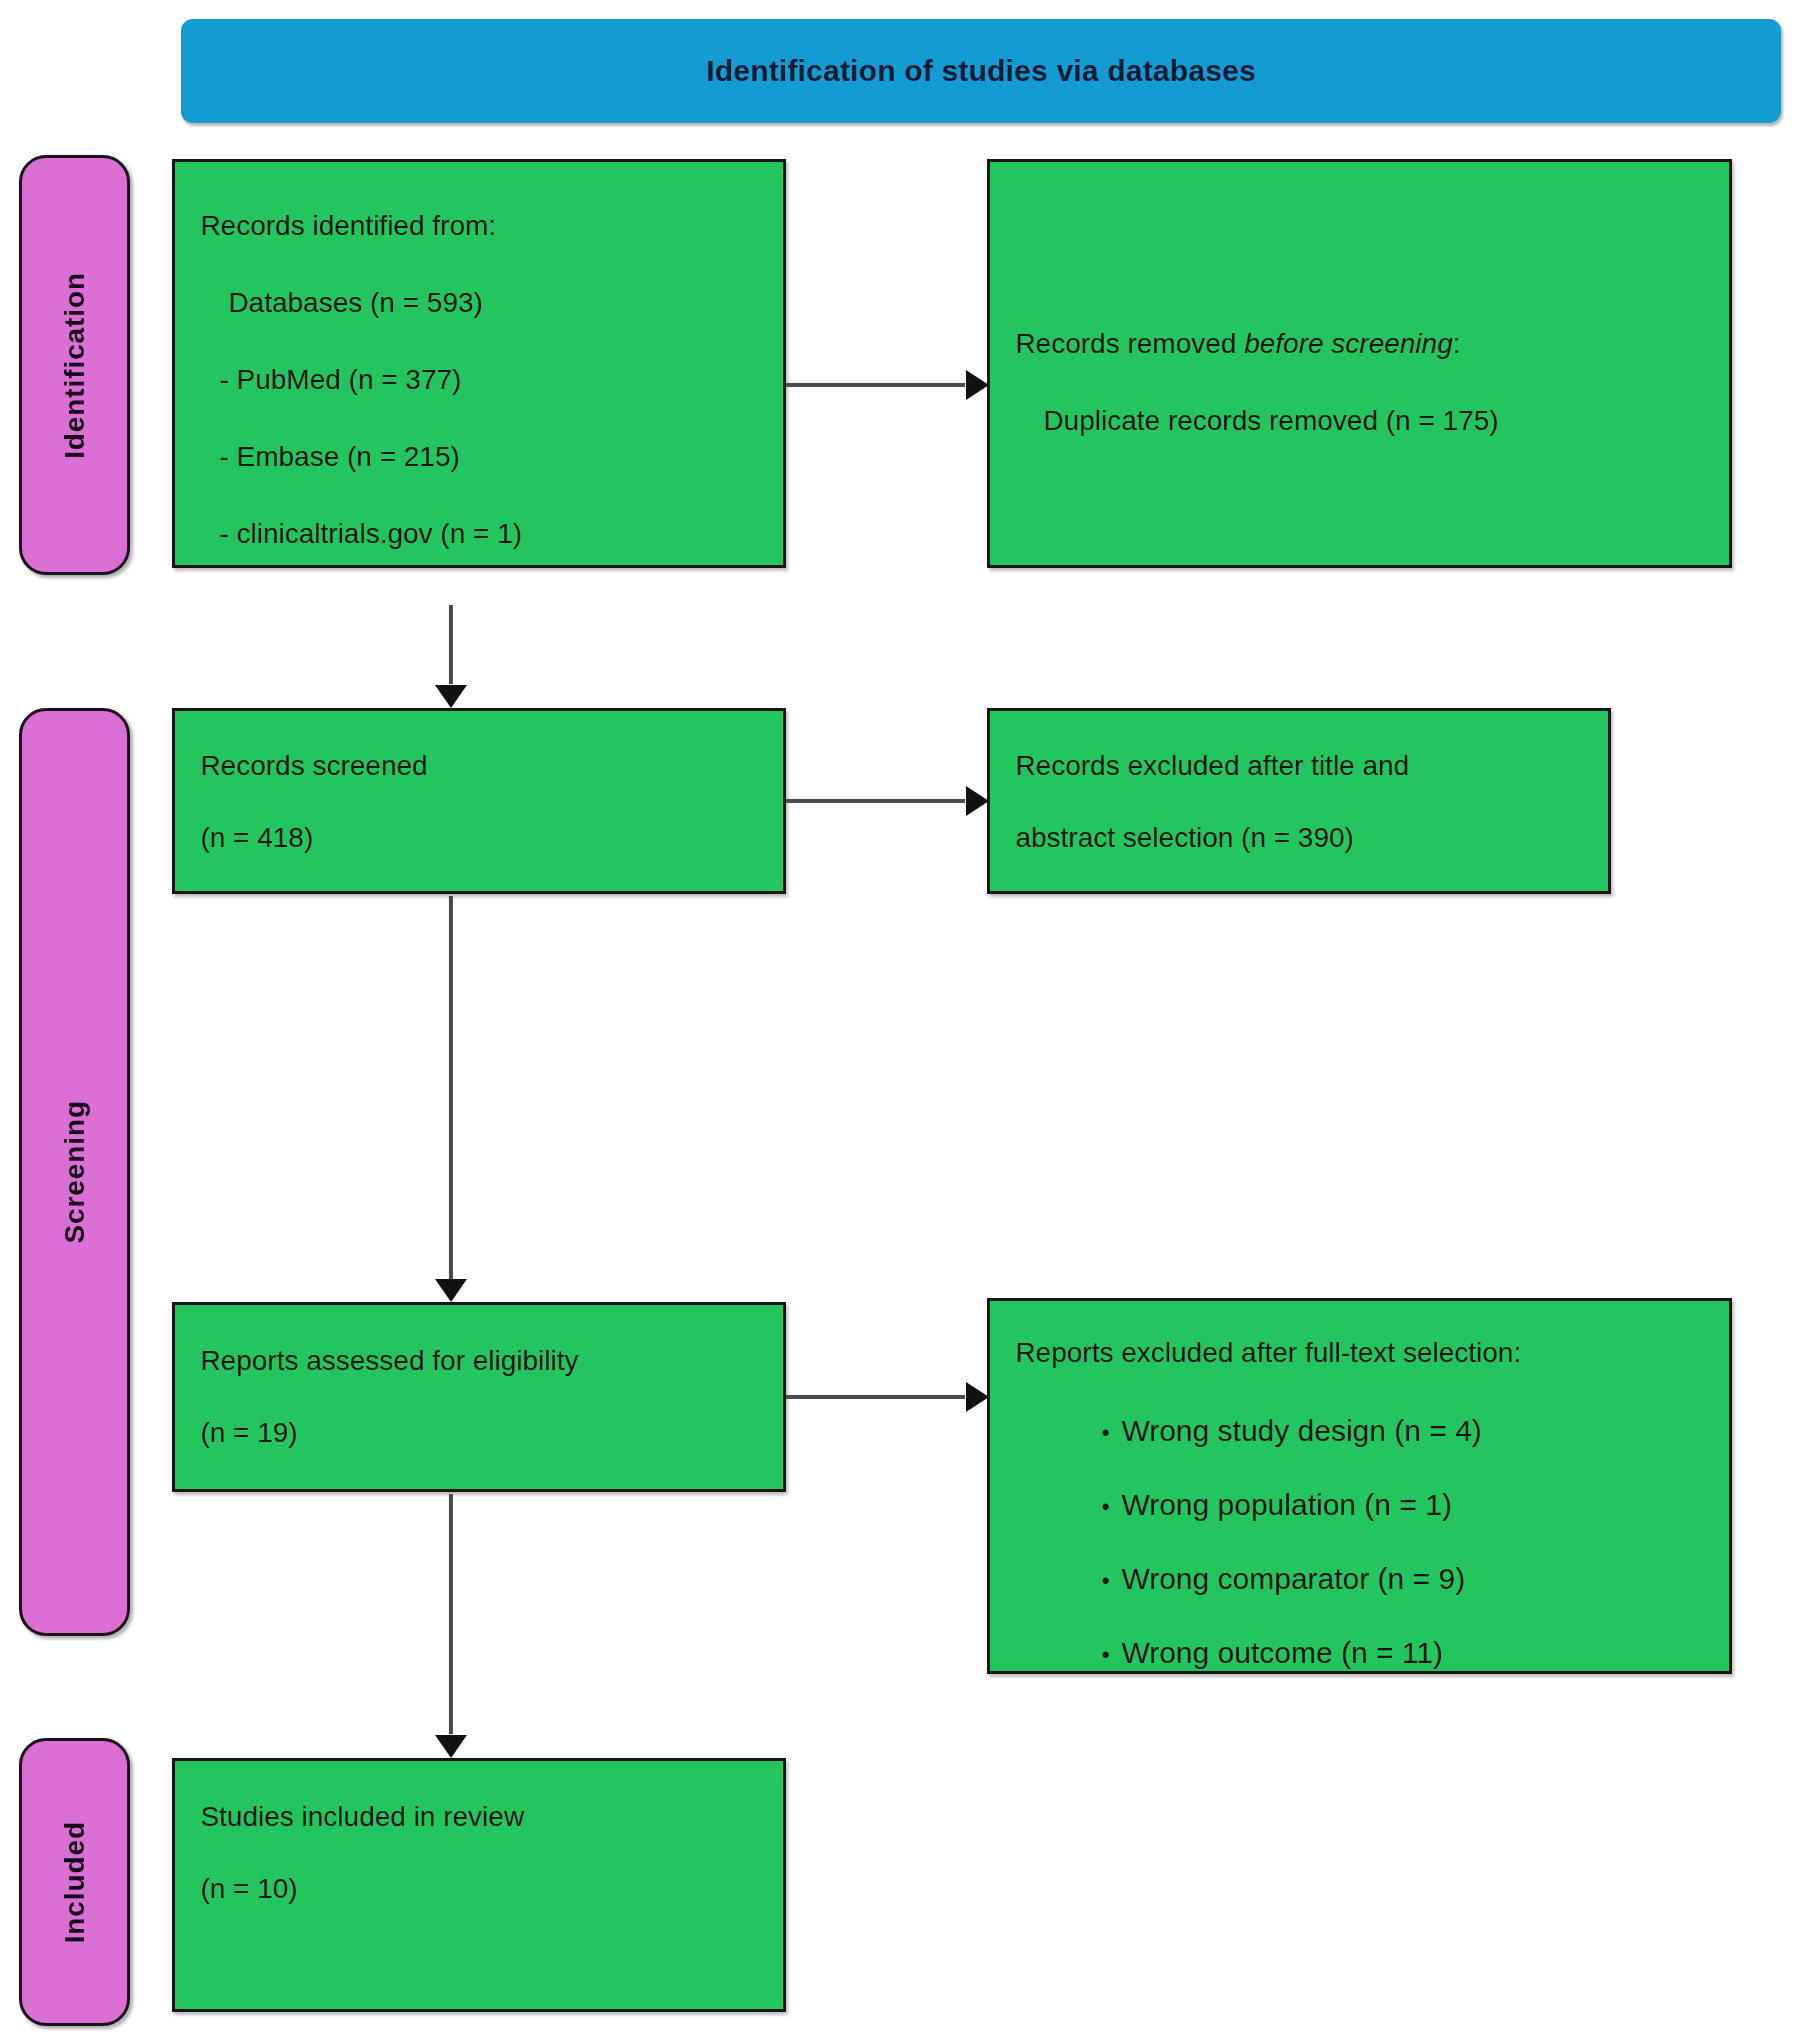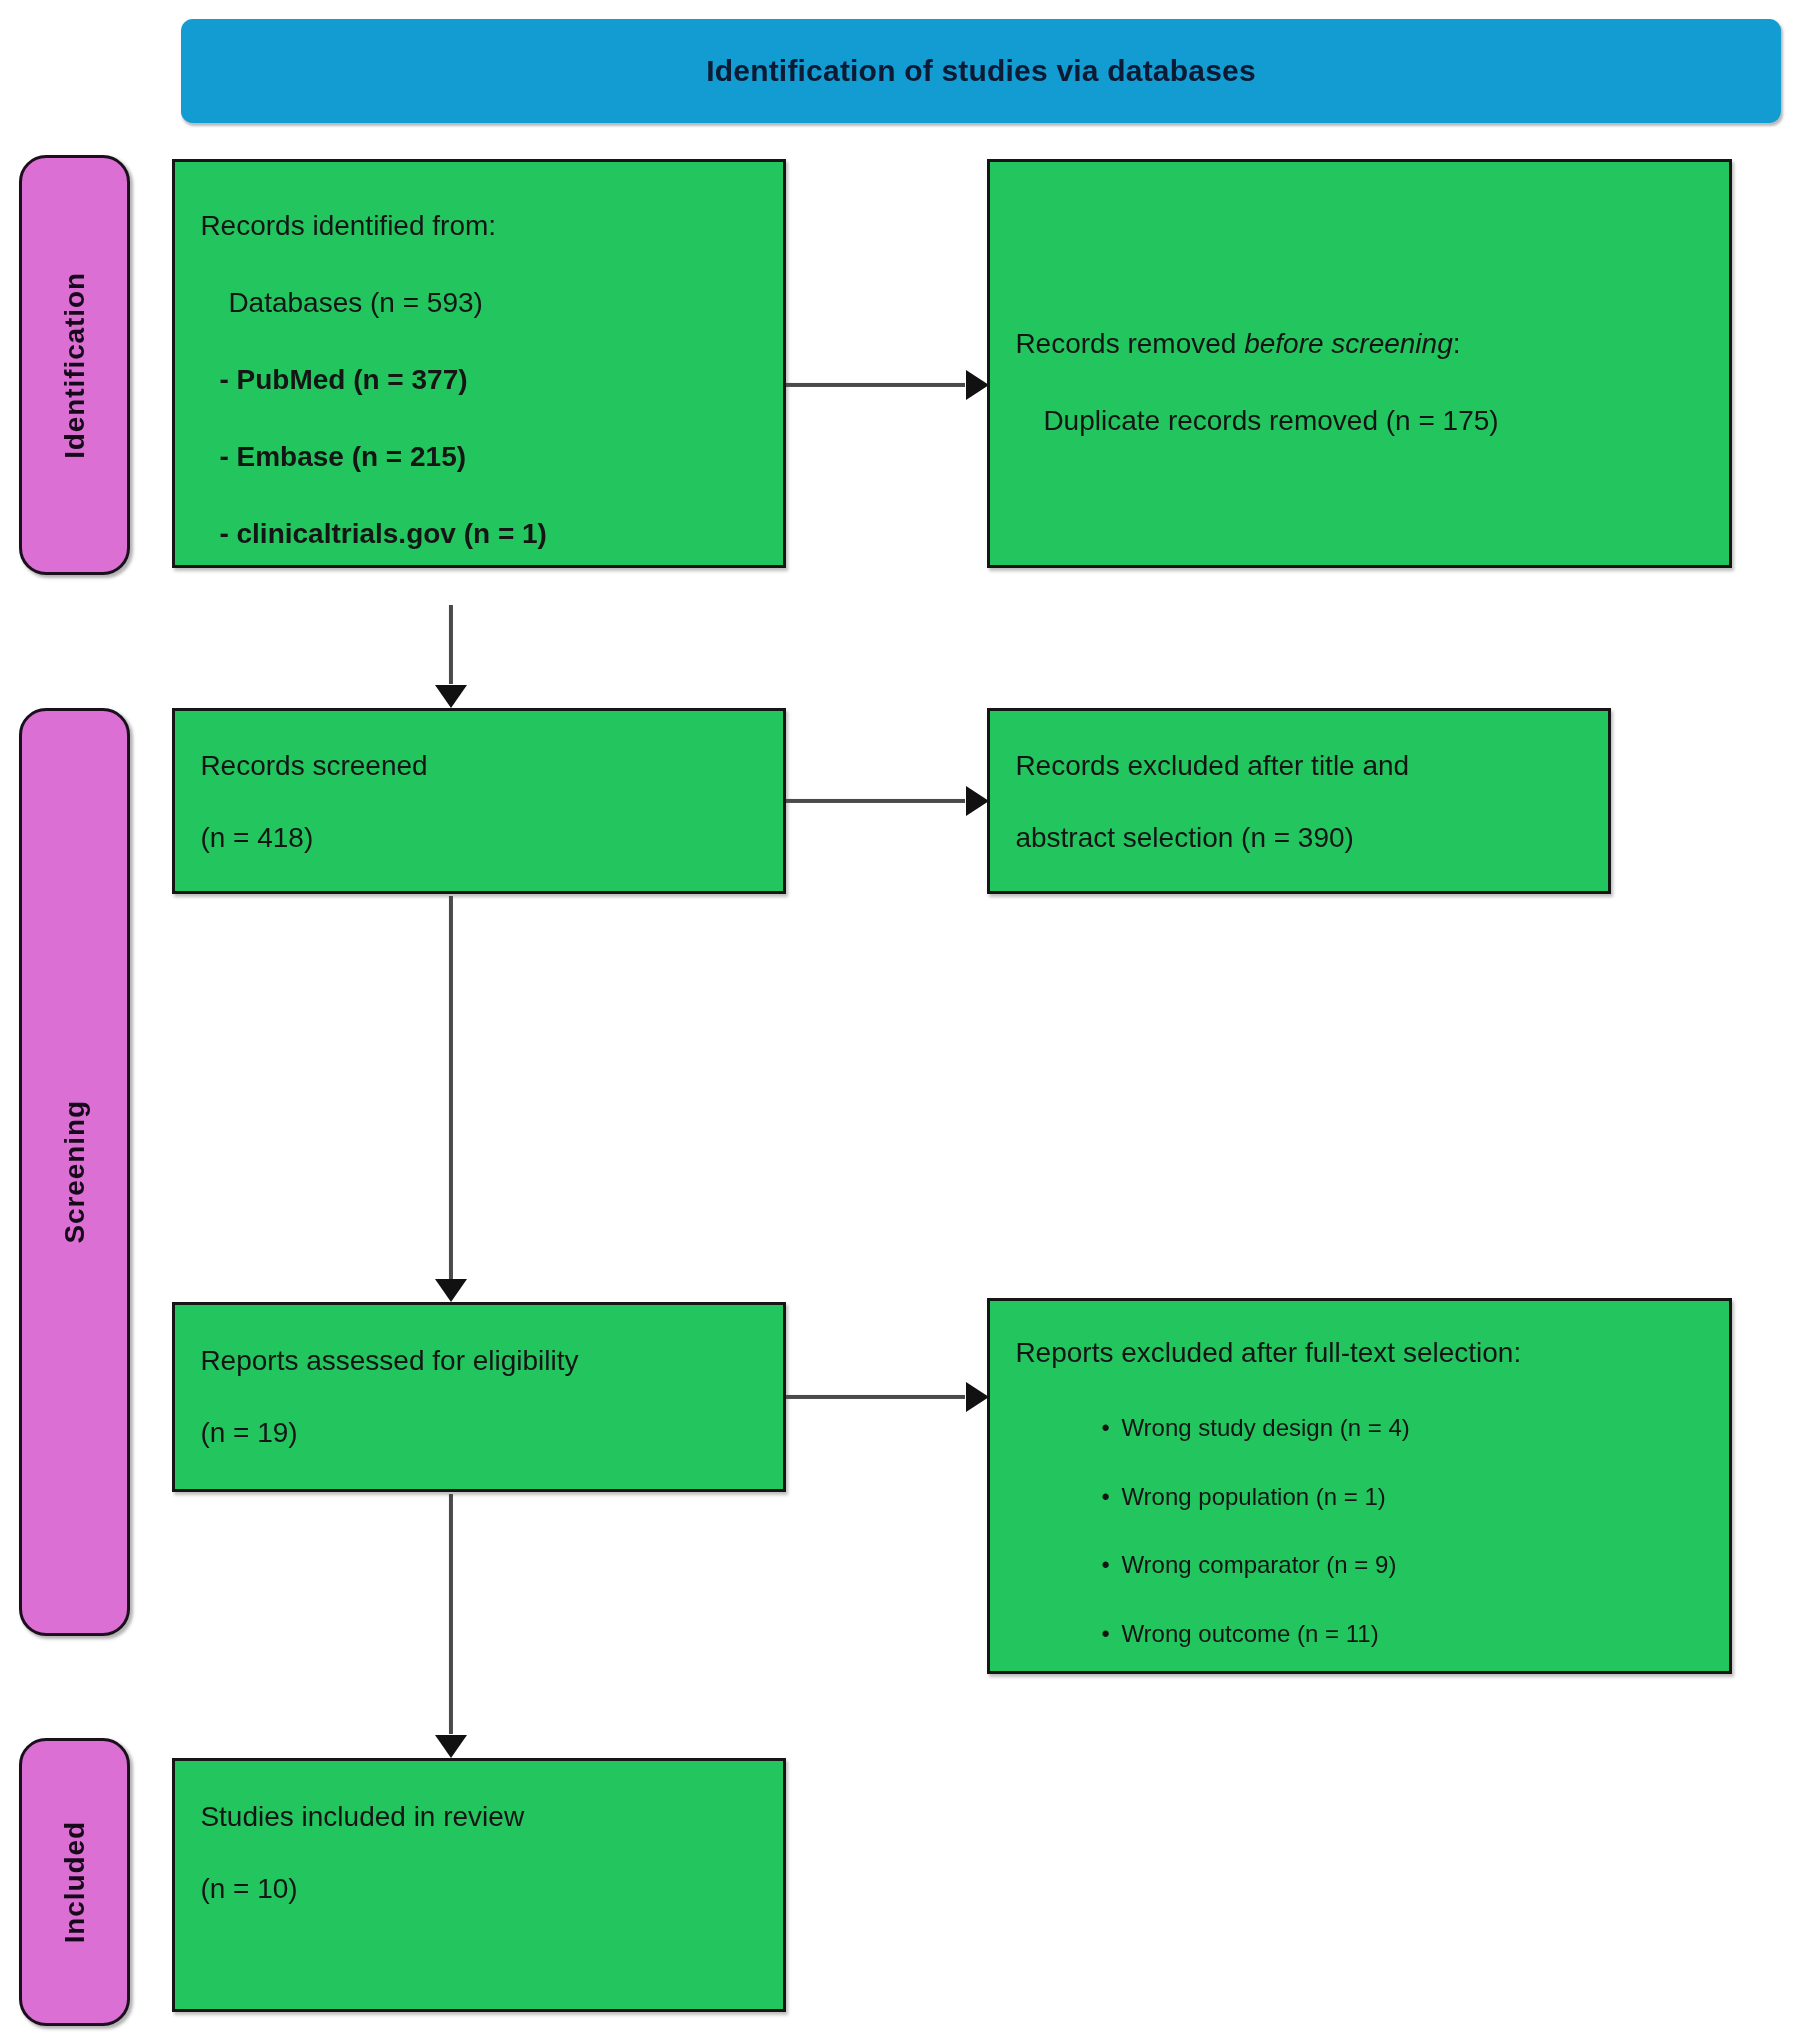--- a/index.html
+++ b/index.html
@@ -75,21 +75,21 @@
     left: 25.4px;
     right: 18px;
   }
   .box-line {
     color: #151515;
     font-size: 28px;
     line-height: 1.0;
     white-space: nowrap;
   }
   .indent-1 { padding-left: 28px; }
-  .indent-dash { padding-left: 19px; font-weight: bold; }
+  .indent-dash { padding-left: 19px; }
   .spacer-lg { height: 49px; }
   .spacer-md { height: 44px; }
   .ital { font-style: italic; }
 
   
   .box-identified   { left: 172px;  top: 159px;  width: 614px; height: 409px; }
   .box-removed      { left: 987px; top: 159px;  width: 745px; height: 409px; }
   .box-screened     { left: 172px;  top: 708px; width: 614px; height: 186px; }
   .box-excluded-ta  { left: 987px; top: 708px; width: 624px; height: 186px; }
   .box-eligibility  { left: 172px;  top: 1302px; width: 614px; height: 190px; }
@@ -104,21 +104,21 @@
   }
   .bullet-dot {
     width: 20px;
     flex: 0 0 20px;
     color: #151515;
     font-size: 23.6px;
     line-height: 1;
   }
   .bullet-text {
     color: #151515;
-    font-size: 24px;
+    font-size: 30px;
     line-height: 1.0;
     white-space: nowrap;
   }
 
   
   .arrow-h, .arrow-v { position: absolute; }
   .arrow-h .shaft {
     position: absolute;
     left: 0; top: 50%;
     transform: translateY(-50%);

